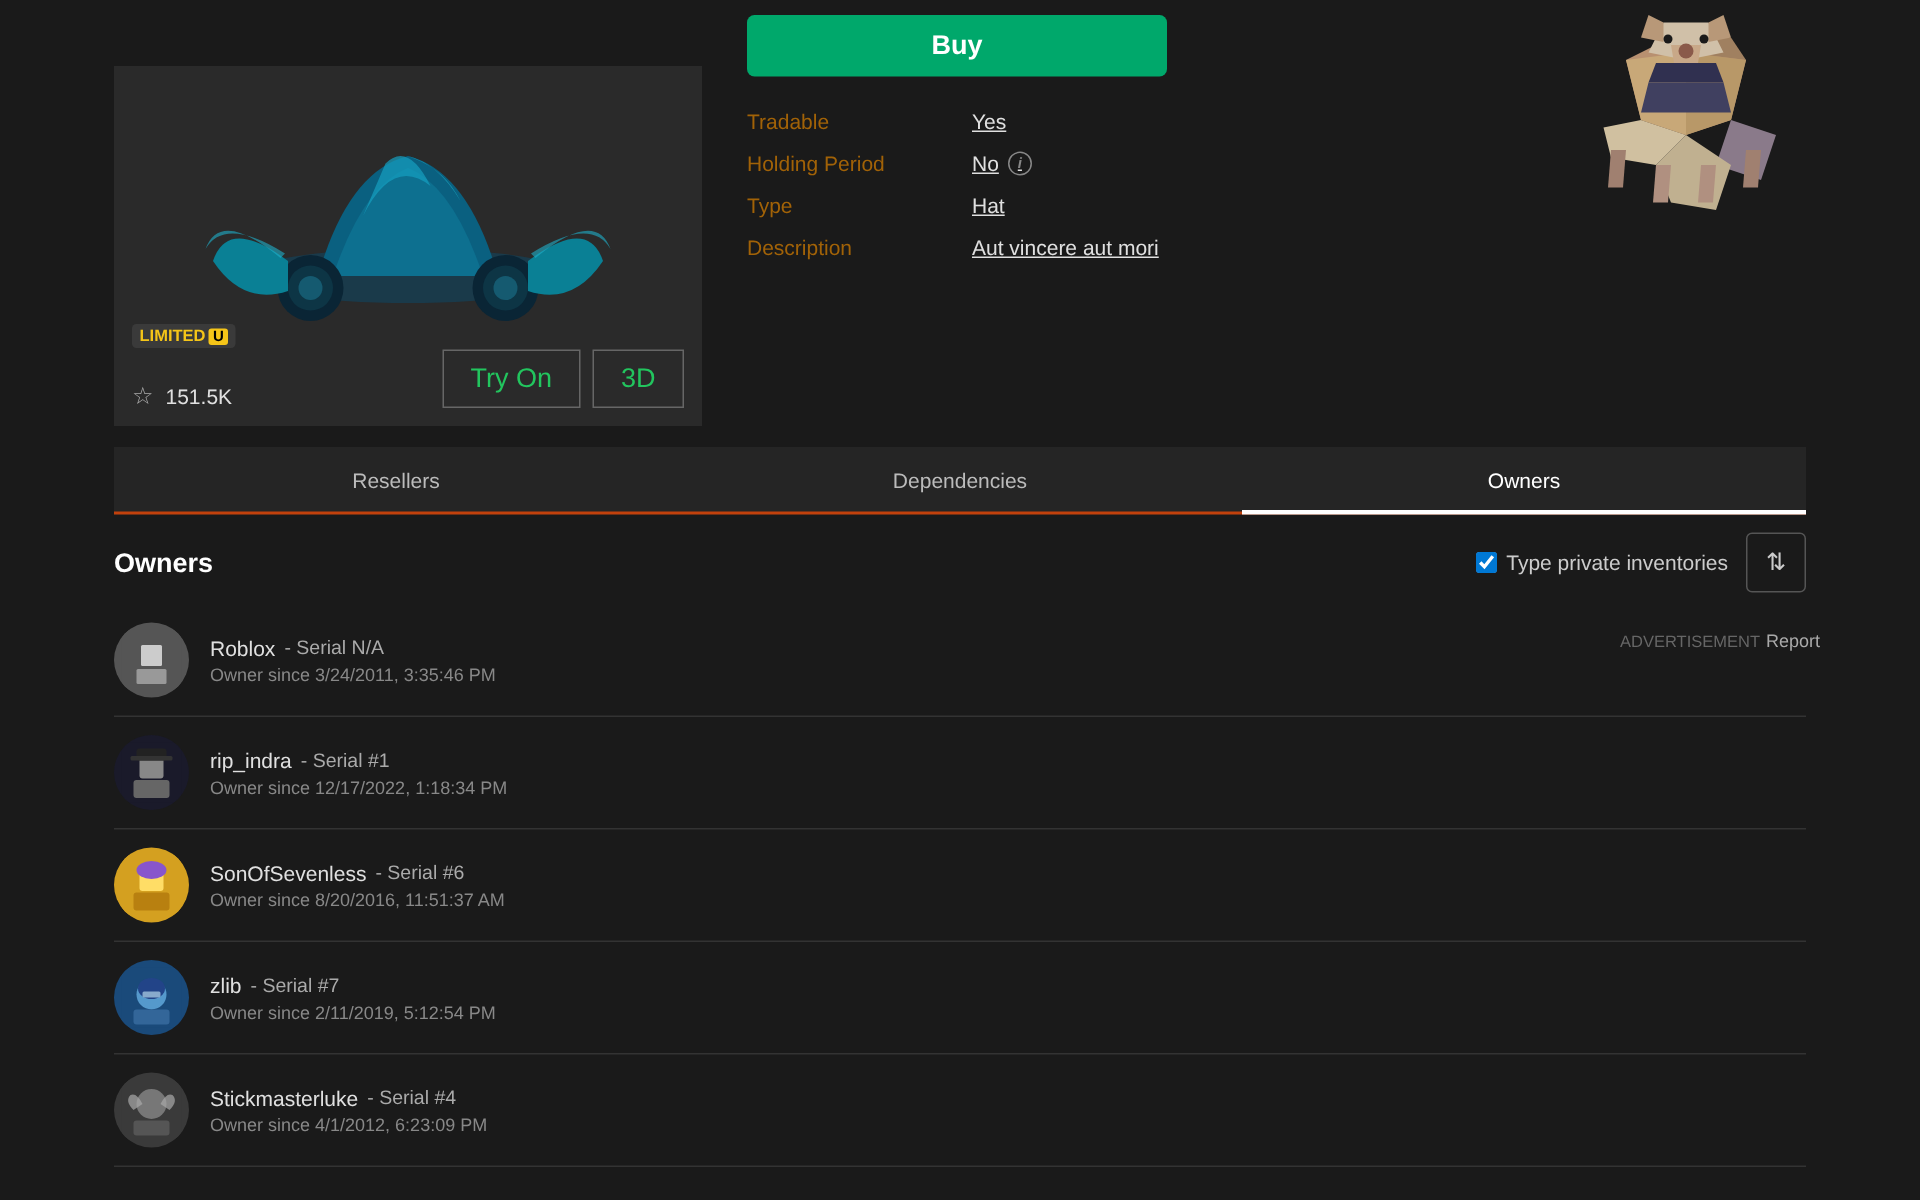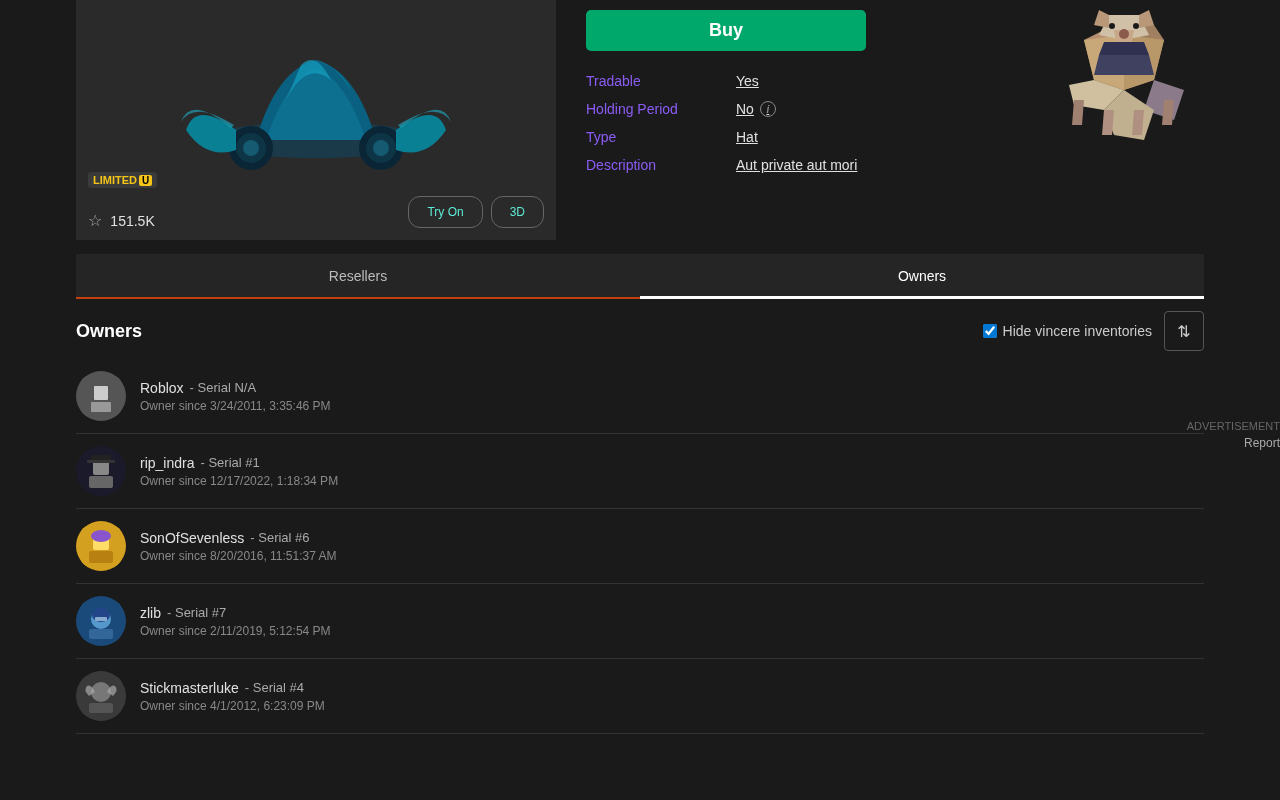--- a/index.html
+++ b/index.html
@@ -25,27 +25,28 @@
     
     .top-section {
       display: flex;
       flex-direction: row;
       padding: 0 0 10px 0;
     }
 
     
     .item-image-area {
       position: relative;
-      width: 480px;
+      width: 392px;
       min-height: 240px;
       background: #2a2a2a;
       display: flex;
       align-items: center;
       justify-content: center;
       flex-shrink: 0;
+      margin-top: 44px;
     }
 
     .item-image-placeholder {
       width: 100%;
       height: 240px;
       display: flex;
       align-items: center;
       justify-content: center;
       position: relative;
     }
@@ -60,25 +61,25 @@
       position: absolute;
       bottom: 12px;
       right: 12px;
       display: flex;
       gap: 8px;
     }
 
     .btn-try-on, .btn-3d {
       background: transparent;
       border: 1.5px solid #666;
-      color: #5eead4;
+      color: #22c55e;
       padding: 8px 18px;
-      border-radius: 12px;
-      cursor: pointer;
-      font-size: 12px;
+      border-radius: 0;
+      cursor: pointer;
+      font-size: 18px;
     }
 
     .limited-badge-row {
       position: absolute;
       bottom: 52px;
       left: 12px;
       display: flex;
       align-items: center;
       gap: 6px;
     }
@@ -149,21 +150,21 @@
     }
 
     .detail-row {
       display: flex;
       flex-direction: row;
       padding: 6px 0;
       align-items: flex-start;
     }
 
     .detail-label {
-      color: #8b5cf6;
+      color: #a16207;
       font-size: 14px;
       min-width: 150px;
     }
 
     .detail-value {
       color: #e0e0e0;
       font-size: 14px;
       display: flex;
       align-items: center;
       gap: 6px;
@@ -341,21 +342,20 @@
       font-size: 12px;
     }
 
     
     .ad-area {
       position: absolute;
       right: 0;
       top: 420px;
       width: 200px;
       display: flex;
-      flex-direction: column;
       align-items: flex-end;
       gap: 4px;
     }
 
     .ad-label {
       color: #666;
       font-size: 11px;
     }
 
     .report-link {
@@ -440,21 +440,21 @@
           </span>
         </div>
 
         <div class="detail-row">
           <span class="detail-label">Type</span>
           <span class="detail-value">Hat</span>
         </div>
 
         <div class="detail-row">
           <span class="detail-label">Description</span>
-          <span class="detail-value">Aut private aut mori</span>
+          <span class="detail-value">Aut vincere aut mori</span>
         </div>
       </div>
 
       <div class="preview-image-area">
         <svg class="preview-dog" viewBox="0 0 140 130" xmlns="http://www.w3.org/2000/svg">
 
           <polygon points="70,10 110,30 100,70 70,80 40,70 30,30" fill="#b89070"></polygon>
           <polygon points="100,70 130,80 120,110 90,100" fill="#8a7a8a"></polygon>
           <polygon points="70,80 100,100 90,130 60,125 50,100" fill="#c0b090"></polygon>
           <polygon points="40,70 70,80 50,100 20,95 15,75" fill="#d0c0a0"></polygon>
@@ -480,31 +480,32 @@
           <polygon points="80,100 90,100 88,125 78,125" fill="#b09080"></polygon>
           <polygon points="20,90 30,90 28,115 18,115" fill="#a08070"></polygon>
           <polygon points="110,90 120,90 118,115 108,115" fill="#a08070"></polygon>
         </svg>
       </div>
     </div>
 
     <div class="tabs-section">
       <div class="tabs-bar">
         <div class="tab-item">Resellers</div>
+        <div class="tab-item">Dependencies</div>
         <div class="tab-item active">Owners</div>
       </div>
     </div>
 
     <div class="owners-section">
       <div class="owners-header">
         <span class="owners-title">Owners</span>
         <div class="owners-controls">
           <label class="hide-private-label">
             <input type="checkbox" class="checkbox-input" checked="" style="">
-            <span>Hide vincere inventories</span>
+            <span>Type private inventories</span>
           </label>
           <button class="sort-btn">
             <span style="font-size:16px;">⇅</span>
           </button>
         </div>
       </div>
 
       <div class="owners-list">
 
         <div class="owner-row">

